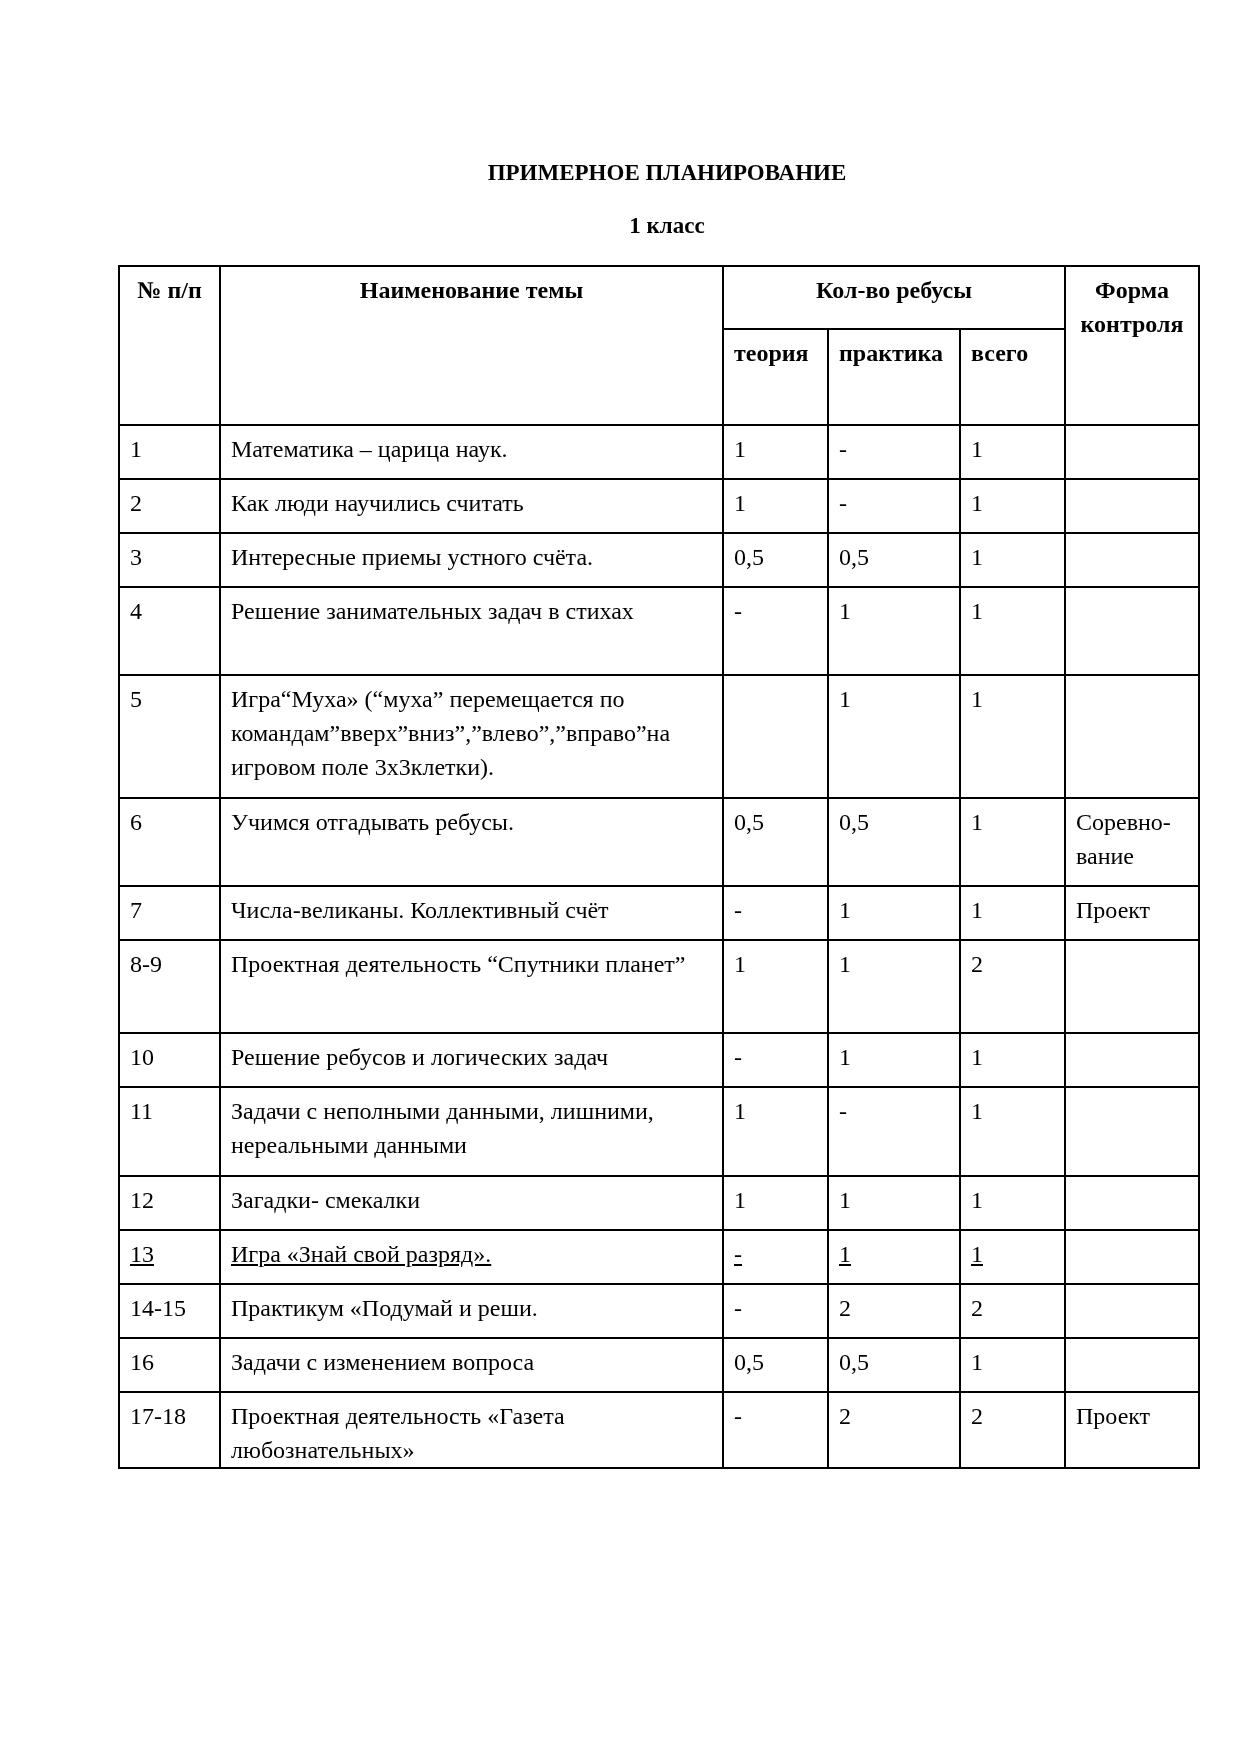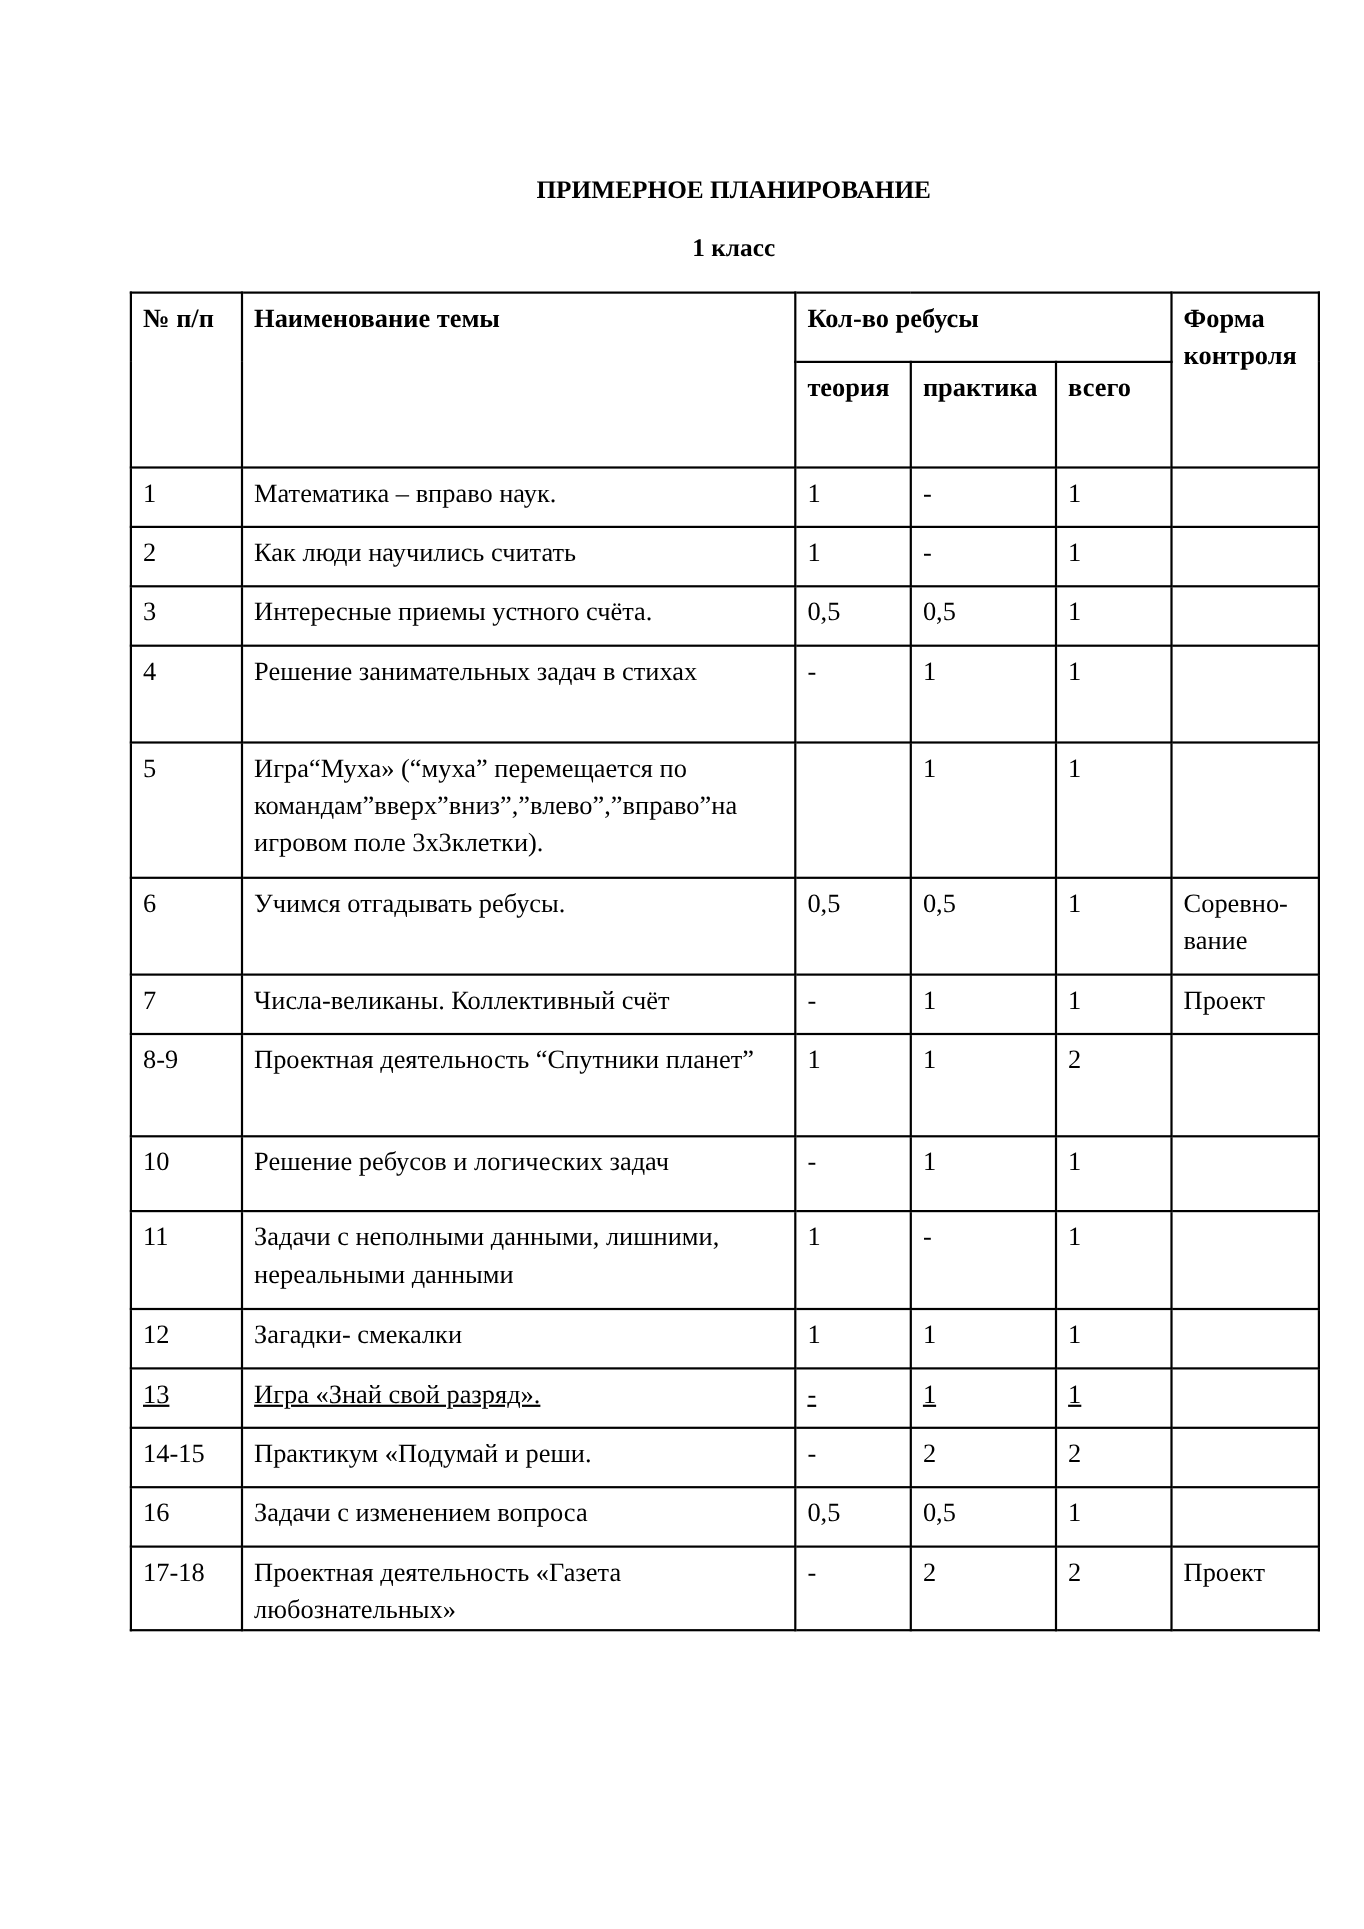--- a/index.html
+++ b/index.html
@@ -26,21 +26,21 @@
     overflow: hidden; word-wrap: break-word;
   }
   table.plan th { font-weight: bold; }
   th.center { text-align: center; }
   .col-num { width: 101px; }
   .col-topic { width: 503px; }
   .col-th { width: 105px; }
   .col-pr { width: 132px; }
   .col-all { width: 105px; }
   .col-form { width: 134px; }
-  tr.h1 th { height: 55px; }
+  tr.h1 th { height: 55px; text-align: center; }
   tr.h2 th { height: 88px; border-radius: 30px; }
   td.num { padding-left: 12px; }
 </style>
 </head>
 <body>
 
 <div class="title">ПРИМЕРНОЕ ПЛАНИРОВАНИЕ</div>
 <div class="subtitle">1 класс</div>
 
 <table class="plan">
@@ -61,21 +61,21 @@
     </tr>
     <tr class="h2">
       <th>теория</th>
       <th>практика</th>
       <th class="center">всего</th>
     </tr>
   </thead>
   <tbody id="rows">
       <tr style="height: 54px;">
         <td class="num">1</td>
-        <td>Математика – вправо наук.</td>
+        <td>Математика – царица наук.</td>
         <td>1</td>
         <td>-</td>
         <td>1</td>
         <td></td>
       </tr>
       <tr style="height: 54px;">
         <td class="num">2</td>
         <td>Как люди научились считать</td>
         <td>1</td>
         <td>-</td>
@@ -123,21 +123,21 @@
         <td>Проект</td>
       </tr>
       <tr style="height: 93px;">
         <td class="num">8-9</td>
         <td>Проектная деятельность “Спутники планет”</td>
         <td>1</td>
         <td>1</td>
         <td>2</td>
         <td></td>
       </tr>
-      <tr style="height: 68px; margin-left: 13px;">
+      <tr style="height: 54px; margin-left: 13px;">
         <td class="num">10</td>
         <td>Решение ребусов и логических задач</td>
         <td>-</td>
         <td>1</td>
         <td>1</td>
         <td></td>
       </tr>
       <tr style="height: 89px; margin-left: 24px;">
         <td class="num">11</td>
         <td>Задачи с неполными данными, лишними, нереальными данными</td>

